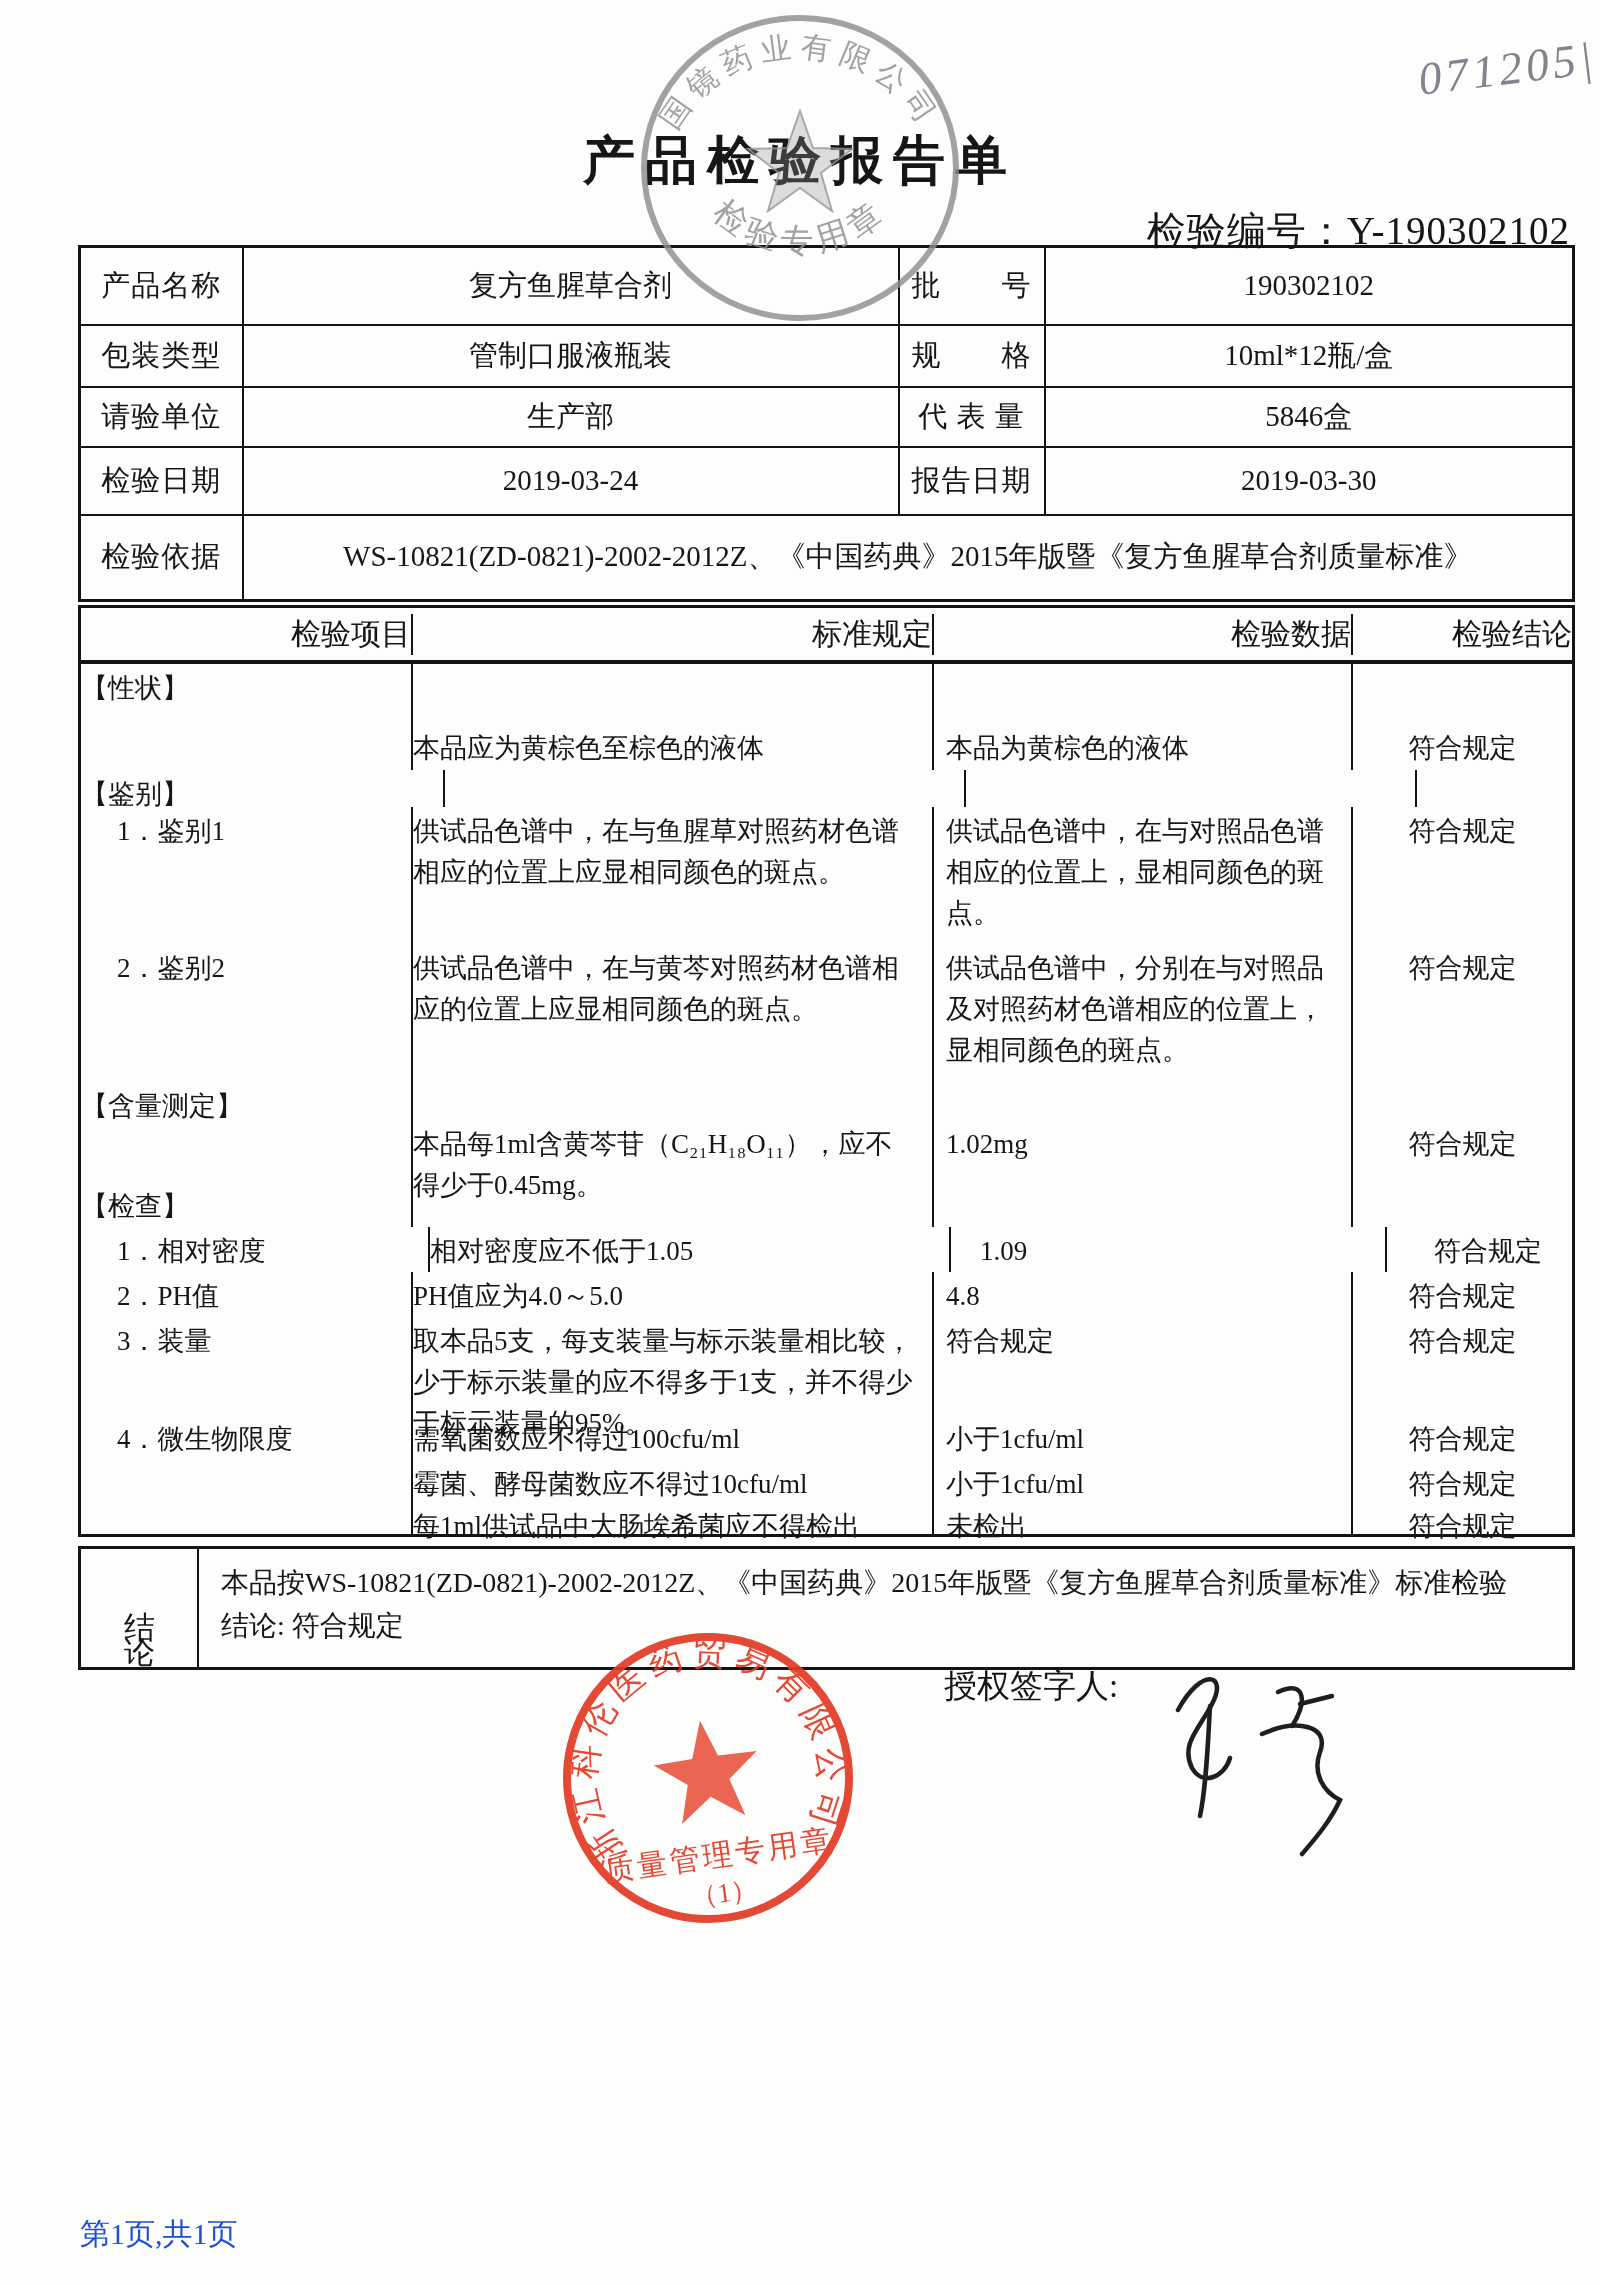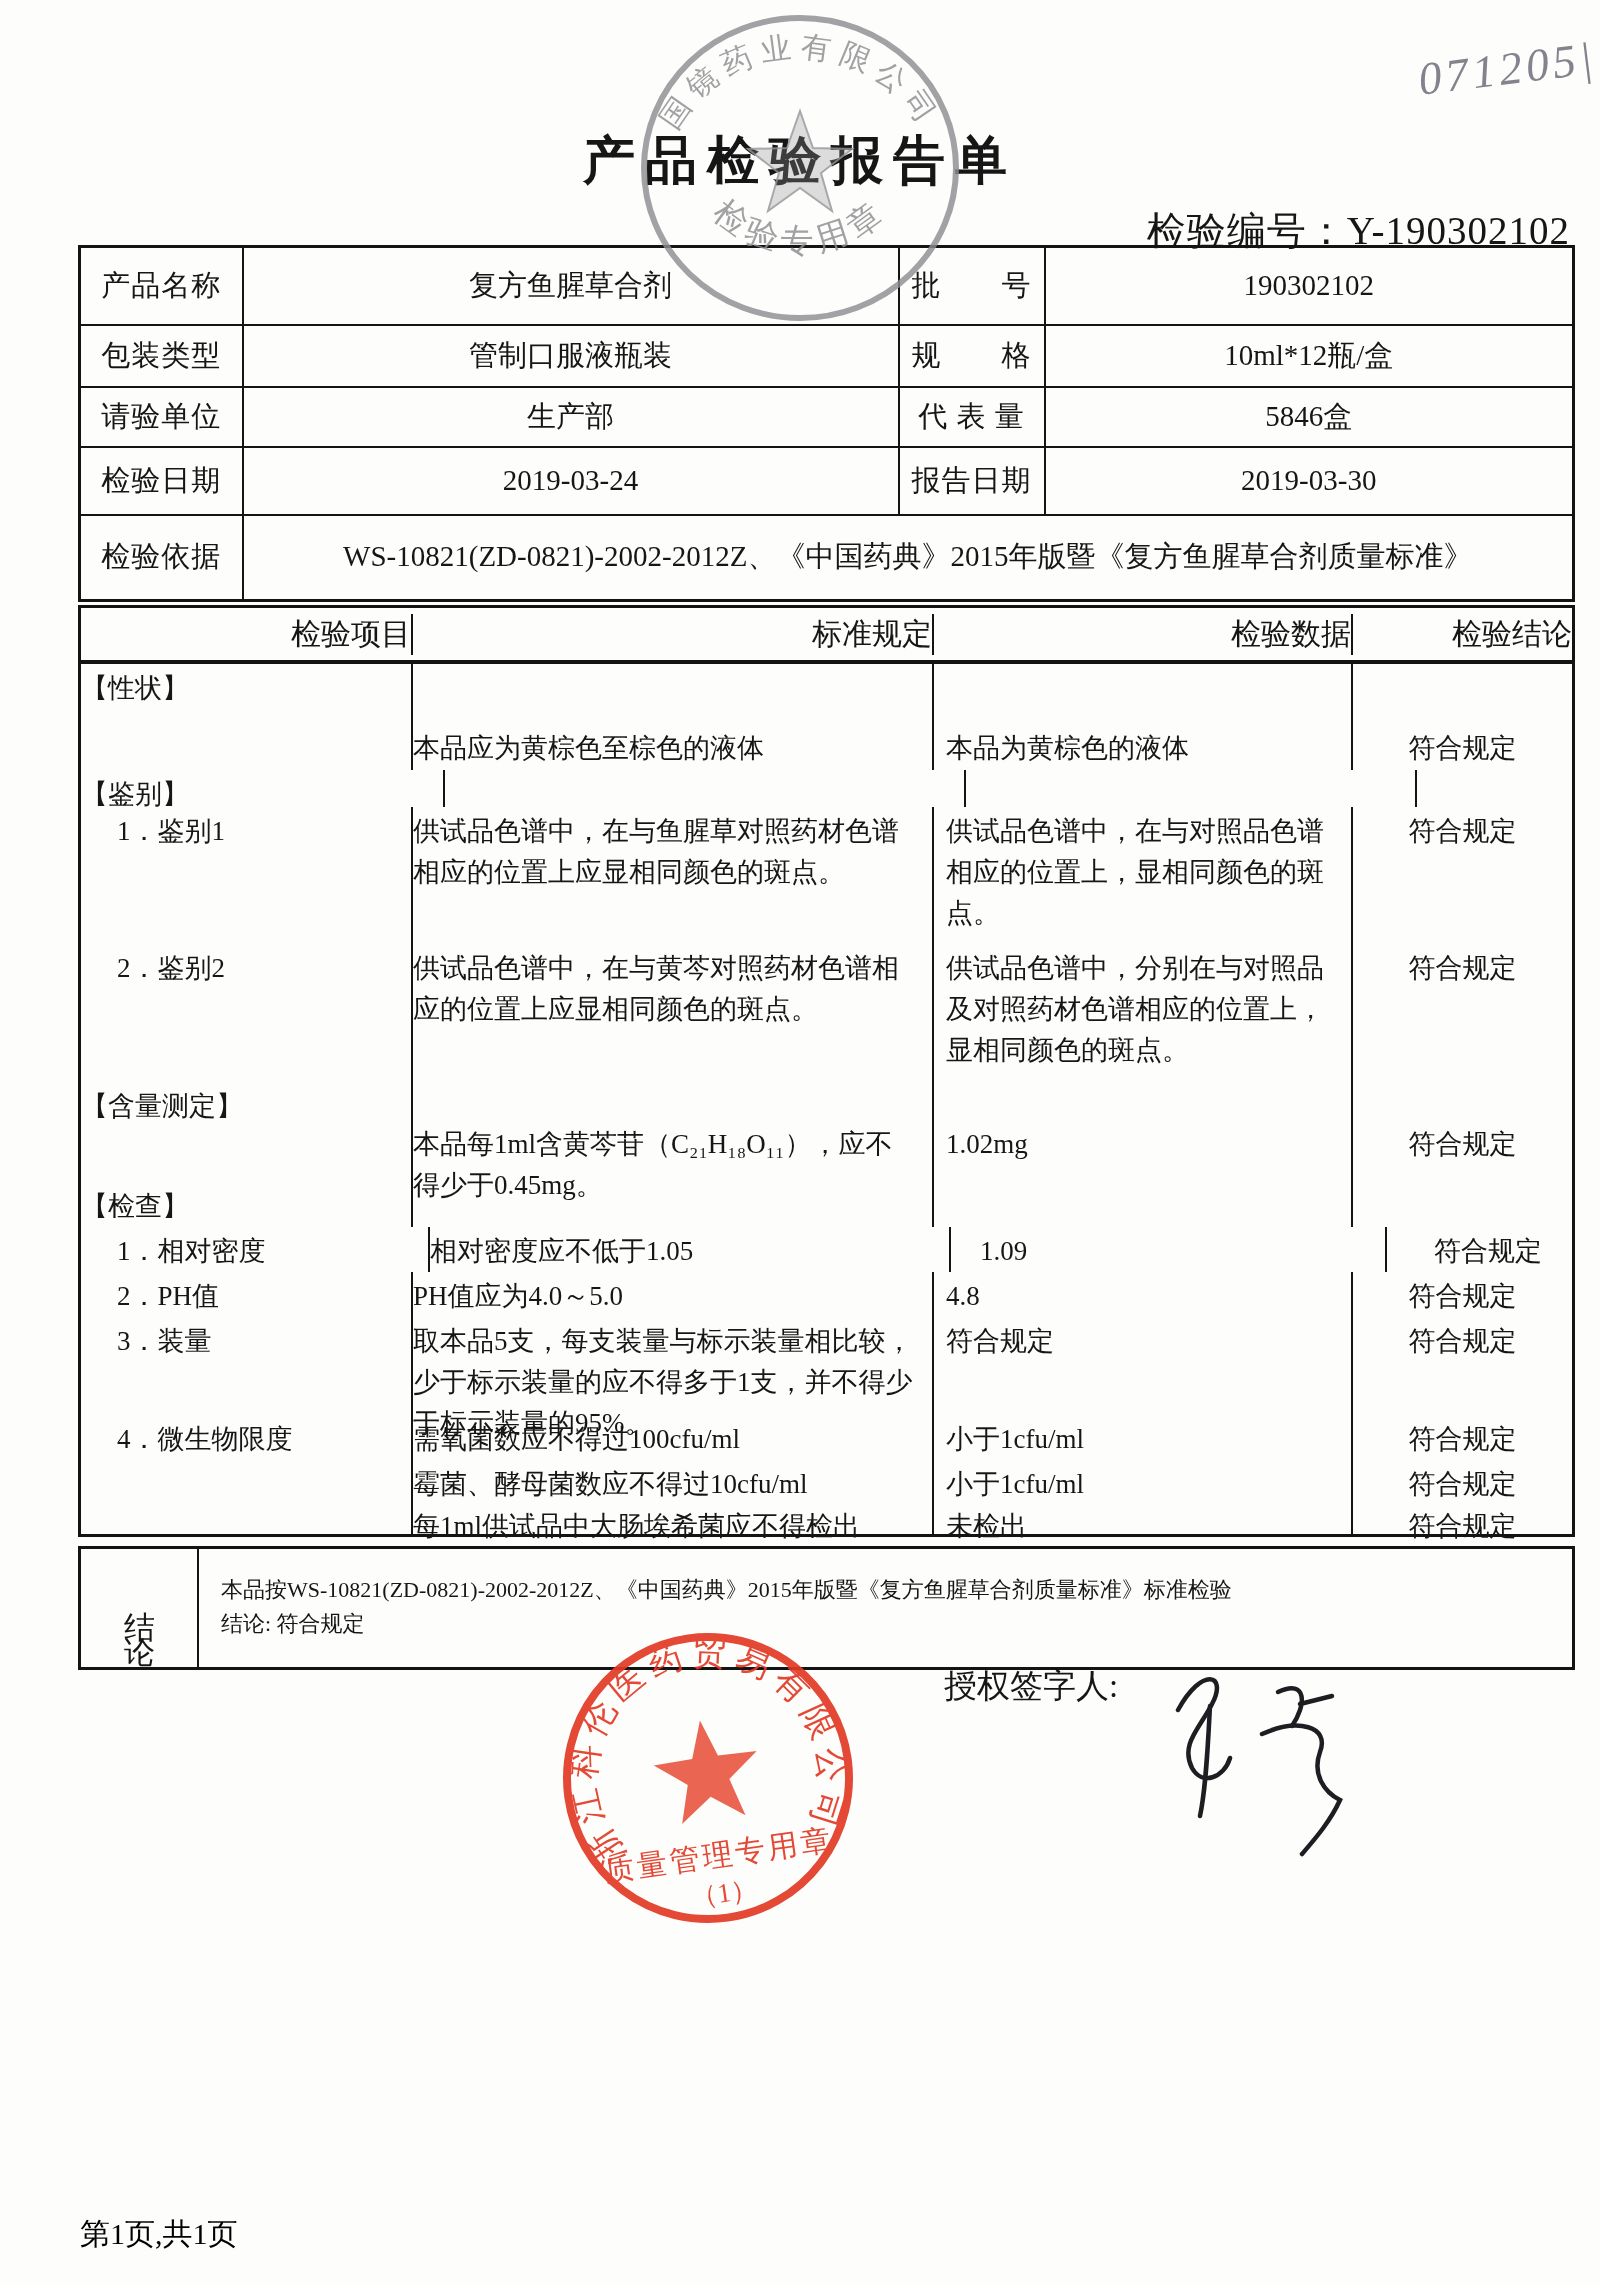--- a/index.html
+++ b/index.html
@@ -42,27 +42,27 @@
   .c1.sub{padding-left:36px;}
   .c2{width:523px;border-left:2px solid #141414;border-right:2px solid #141414;
     padding-right:14px;}
   .c3{width:419px;border-right:2px solid #141414;padding-left:12px;padding-right:10px;}
   .c4{flex:1;text-align:center;}
   
   .conclusion{display:flex;border:3px solid #141414;margin-top:9px;min-height:118px;}
   .conc-label{width:118px;border-right:2px solid #141414;display:flex;align-items:center;
     justify-content:center;font-size:31px;writing-mode:vertical-rl;text-orientation:upright;
     letter-spacing:26px;padding-top:10px;box-sizing:border-box;}
-  .conc-body{flex:1;padding:24px 22px 10px 22px;font-size:22px;line-height:1.55;}
+  .conc-body{flex:1;padding:12px 22px 10px 22px;font-size:28px;line-height:1.55;}
   
   .red-stamp{position:absolute;left:548px;top:1618px;transform:rotate(-8deg);z-index:8;
     opacity:.92;}
   .sign-label{position:absolute;left:944px;top:1664px;font-size:33px;z-index:3;}
   .signature{position:absolute;left:1150px;top:1648px;z-index:4;}
-  .footer{position:absolute;left:80px;top:2214px;font-size:30px;color:#000000;}
+  .footer{position:absolute;left:80px;top:2214px;font-size:30px;color:#1d4ed8;}
 </style>
 </head>
 <body>
 
 <div class="page">
 
   <div class="pencil-note">071205|</div>
 
   <div class="report-title">产品检验报告单</div>
   <div class="report-no">

